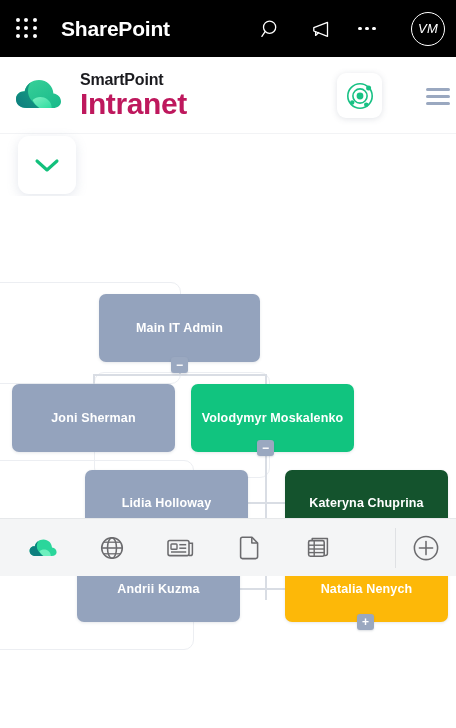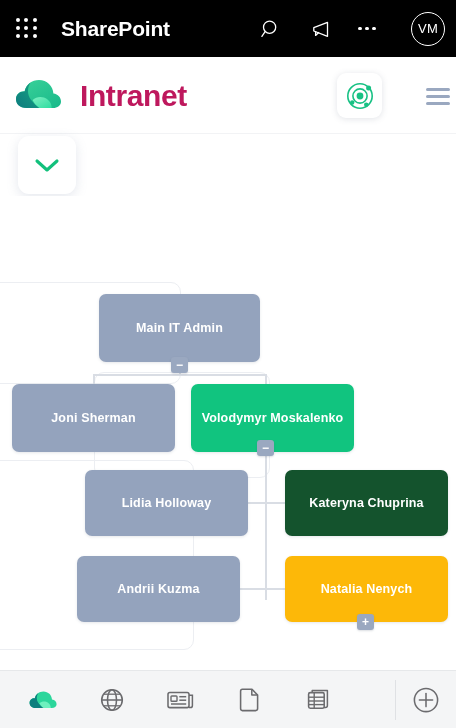--- a/index.html
+++ b/index.html
@@ -1,21 +1,21 @@
 <!DOCTYPE html>
 <html><head>
 <meta charset="utf-8">
 <style>
   * { margin:0; padding:0; box-sizing:border-box; }
   html, body {
     width:456px; height:728px;
     font-family:"Liberation Sans", sans-serif;
     background:#ffffff; overflow:hidden;
   }
-  #app { position:relative; width:456px; height:728px; background:#ffffff; }
+  #app { position:relative; width:456px; height:576px; background:#ffffff; }
 
   
   .suitebar {
     position:absolute; left:0; top:0; width:456px; height:57px;
     background:#000000; display:flex; align-items:center;
   }
   .waffle { width:22px; height:22px; margin-left:16px;
     display:grid; grid-template-columns:repeat(3,1fr); grid-template-rows:repeat(3,1fr);
     gap:3px; cursor:pointer; }
   .waffle i { display:block; width:4px; height:4px; border-radius:50%; background:#ffffff; }
@@ -25,20 +25,21 @@
   }
   .suite-actions { margin-left:auto; display:flex; align-items:center; gap:0; padding-right:11px; }
   .sb-btn { width:48px; height:48px; display:flex; align-items:center; justify-content:center; cursor:pointer; }
   .dots { display:flex; gap:3.5px; align-items:center; }
   .dots i { width:3.5px; height:3.5px; border-radius:50%; background:#ffffff; display:block; }
   .avatar {
     width:34px; height:34px; border-radius:50%; border:1.4px solid #ffffff;
     display:flex; align-items:center; justify-content:center;
     color:#ffffff; font-size:13px; letter-spacing:0.3px; cursor:pointer;
     margin-left:20px;
+    font-style:italic;
   }
 
   
   .brandbar {
     position:absolute; left:0; top:57px; width:456px; height:77px;
     background:#ffffff; display:flex; align-items:center;
     border-bottom:1px solid #f2f3f5;
   }
   .cloudlogo { position:relative; width:56px; height:40px; margin-left:14px; flex:0 0 auto; }
   .brandtext { margin-left:10px; line-height:1.0; }
@@ -159,20 +160,21 @@
             <stop offset="0" stop-color="#7df0c2"></stop>
               <stop offset="1" stop-color="#2fdca0"></stop>
           </linearGradient>
         </defs>
         <path d="M13 33 C5 33 2 28 2 24 C2 19.5 6 16 10.5 16.4 C12 9.5 18 5 25 5 C33 5 39 11 39.4 18.5 C44 19 47 22.5 47 26.5 C47 30.5 43.5 33 39 33 Z" fill="url(#gA)"></path>
         <path d="M13 33 C5 33 2 28.4 2 24.2 C2 19.6 6 16.2 10.6 16.6 C11.4 12.8 13.6 9.6 16.6 7.6 C13.2 12.6 13.0 19.4 16.8 24.6 C19.4 28.2 22.6 31.2 25.4 33 Z" fill="url(#gB)"></path>
         <path d="M25.4 33 C22.6 31.0 20.0 28.2 18.6 25.0 C21.6 22.2 26.0 21.2 30.0 22.6 C34.8 24.3 37.8 28.6 37.6 33 Z" fill="url(#gC)"></path>
       </svg>
     </div>
     <div class="brandtext">
+      <div class="l1">SmartPoint</div>
       <div class="l2">Intranet</div>
     </div>
   </div>
 
   <div class="atombadge">
     <svg width="30" height="30" viewBox="0 0 30 30">
       <circle cx="15" cy="15" r="12.2" fill="none" stroke="#18c184" stroke-width="1.6"></circle>
       <circle cx="15" cy="15" r="7.1" fill="none" stroke="#18c184" stroke-width="1.6"></circle>
       <circle cx="15" cy="15" r="3.4" fill="#18c184"></circle>
       <circle cx="23.6" cy="6.9" r="2.5" fill="#18c184"></circle>

